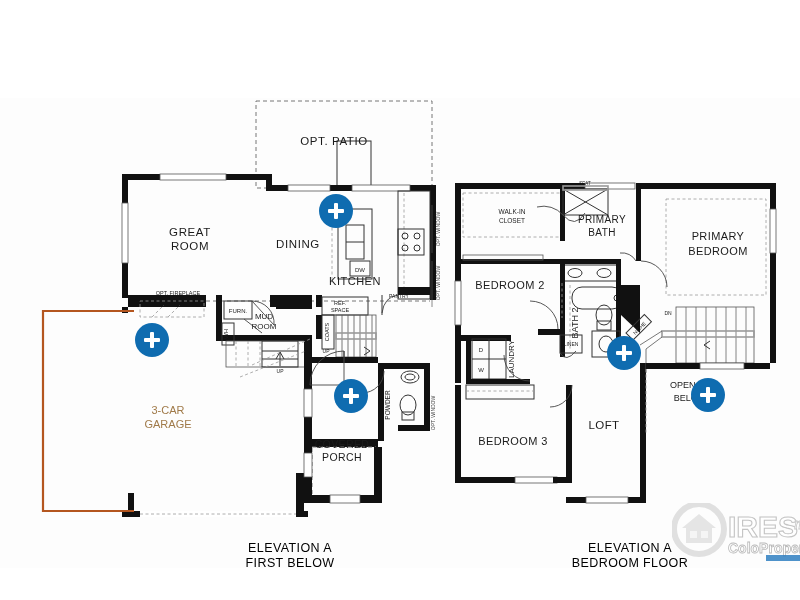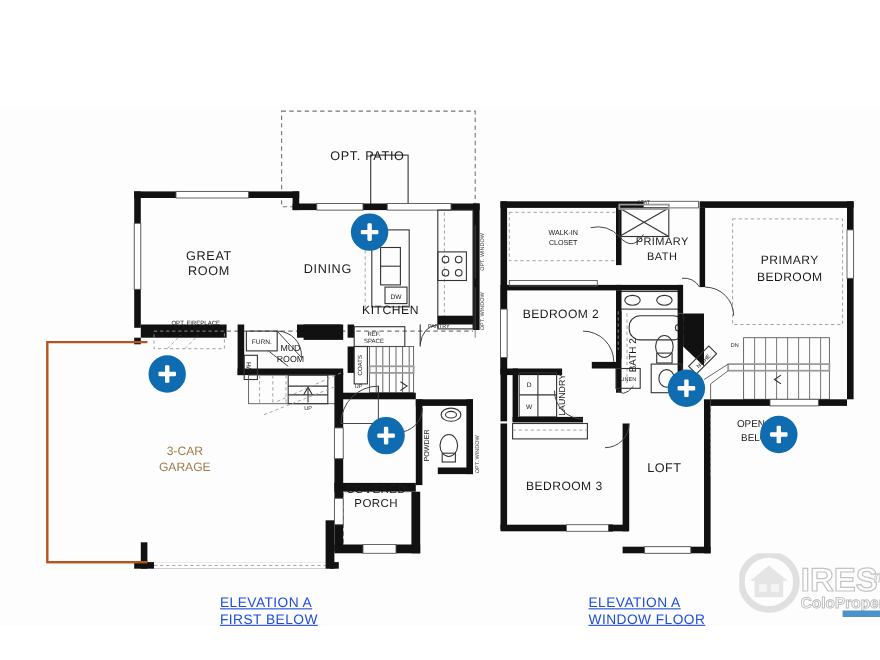--- a/index.html
+++ b/index.html
@@ -7,21 +7,21 @@
   body{width:800px;height:600px;overflow:hidden;font-family:"Liberation Sans",sans-serif;}
   #stage{position:relative;width:800px;height:600px;background:#ffffff;margin-top:33px;}
   #photoband{position:absolute;left:0;top:65px;width:800px;height:470px;background:#f5f5f5;}
   #plansheet{position:absolute;left:0;top:65px;width:800px;height:470px;background:#fdfdfd;}
   svg.plan{position:absolute;left:0;top:0;width:800px;height:600px;}
   .marker{position:absolute;width:30px;height:30px;border-radius:50%;
           background:#0f6cb0;box-shadow:0 0 0 2px #0f6cb0;cursor:pointer;}
   .marker::before,.marker::after{content:"";position:absolute;background:#ffffff;}
   .marker::before{left:50%;top:7px;width:4px;height:16px;margin-left:-2px;border-radius:1px;}
   .marker::after{top:50%;left:7px;height:4px;width:16px;margin-top:-2px;border-radius:1px;}
-  .cap{position:absolute;color:#1d4ed8;font-size:12.5px;line-height:15px;letter-spacing:.4px;text-decoration:underline;}
+  .cap{position:absolute;text-align:center;color:#000000;font-size:12.5px;line-height:15px;letter-spacing:.4px;}
   .wm{position:absolute;}
 </style>
 </head>
 <body>
 
 <div id="stage">
 
   <div id="photoband"></div>
   <div id="plansheet"></div>
 
@@ -327,21 +327,21 @@
   <div class="marker" style="left:336px;top:348px;"></div>
   <div class="marker" style="left:609px;top:305px;"></div>
   <div class="marker" style="left:693px;top:347px;"></div>
 
   <div class="cap" style="left:200px;top:508px;width:180px;">
     <div>ELEVATION A</div>
     <div>FIRST BELOW</div>
   </div>
   <div class="cap" style="left:535px;top:508px;width:190px;">
     <div>ELEVATION A</div>
-    <div>WINDOW FLOOR</div>
+    <div>BEDROOM FLOOR</div>
   </div>
 
   <div class="wm" style="left:672px;top:470px;width:164px;height:58px;">
     <svg width="164" height="58" viewBox="0 0 164 58">
       <g opacity=".55">
         <circle cx="27" cy="26" r="25" fill="none" stroke="#c9c9c9" stroke-width="6"></circle>
         <g fill="#d2d2d2">
           <path d="M27 11 L44 25 L40 25 L40 40 L14 40 L14 25 L10 25 Z"></path>
         </g>
         <rect x="18" y="28" width="7" height="7" fill="#efefef"></rect>

